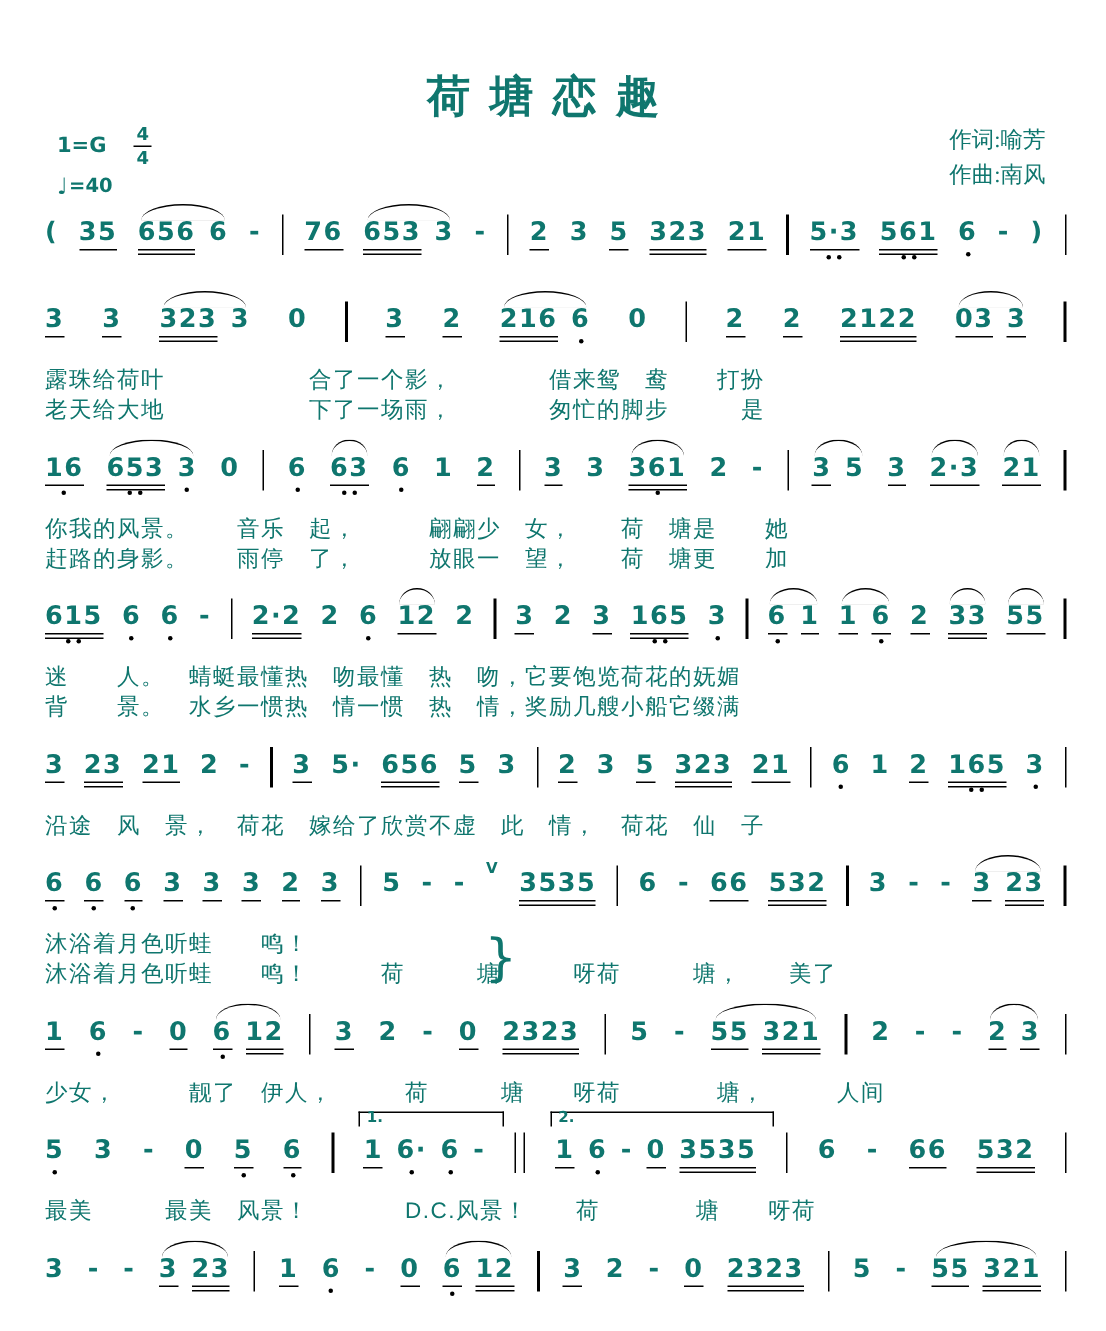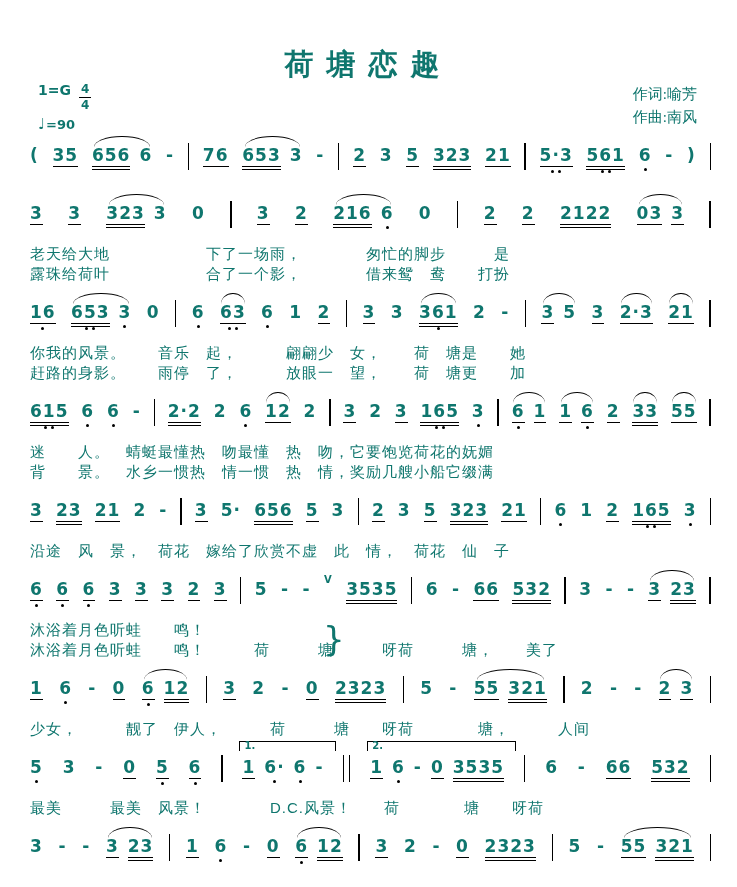--- a/index.html
+++ b/index.html
@@ -3,21 +3,21 @@
 <meta charset="utf-8">
 <style>
   html,body{margin:0;padding:0;background:#fff;}
   #page{position:relative;width:737px;height:887px;background:#ffffff;overflow:hidden;
         font-family:"DejaVu Sans","Liberation Sans",sans-serif;color:#0f766e;margin-top:37px;}
   
   #header{position:relative;height:96px;}
   #title{text-align:center;padding-top:8px;font-size:29px;font-weight:800;letter-spacing:13px;
          font-family:"DejaVu Serif","Liberation Serif",serif;}
   #keyblock{position:absolute;left:38px;top:46px;font-size:14px;font-weight:600;line-height:1;}
-  .keyrow{display:flex;gap:8px;}
+  .keyrow{display:flex;align-items:center;gap:18px;}
   .frac{display:inline-flex;flex-direction:column;align-items:center;font-size:12px;line-height:1.05;}
   .frac .fl{border-bottom:1px solid #000;padding:0 2px 1px 2px;}
   .frac .fb{padding-top:1px;}
   .temporow{margin-top:6px;font-size:13px;display:flex;align-items:center;}
   .temporow .note-glyph{font-size:15px;margin-right:1px;}
   #credits{position:absolute;right:40px;top:46px;text-align:right;font-size:15px;line-height:1.55;
            font-family:"Liberation Serif","DejaVu Serif",serif;}
   
   #score{padding:0 26px 0 30px;}
   .system{margin-bottom:6px;}
@@ -57,21 +57,21 @@
     <div id="keyblock">
       <div class="keyrow">
         <span>1=G</span>
         <span class="frac">
           <span class="fl">4</span>
           <span class="fb">4</span>
         </span>
       </div>
       <div class="temporow">
         <span class="note-glyph">♩</span>
-        <span>=90</span>
+        <span>=40</span>
       </div>
     </div>
     <div id="credits">
       <div>作词:喻芳</div>
       <div>作曲:南风</div>
     </div>
   </div>
   <div id="score">
       <div class="system">
         <div class="note-row">
@@ -299,22 +299,22 @@
             <span class="tok">
               <span class="digits u1">3</span>
               <span class="bdots"></span>
             </span>
           </span>
           <span class="unit">
             <span class="bar"></span>
           </span>
         </div>
         <div class="lyrics-wrap">
+          <div class="lyric-line">露珠给荷叶　　　　　　合了一个影，　　　　借来鸳　鸯　　打扮</div>
           <div class="lyric-line">老天给大地　　　　　　下了一场雨，　　　　匆忙的脚步　　　是</div>
-          <div class="lyric-line">露珠给荷叶　　　　　　合了一个影，　　　　借来鸳　鸯　　打扮</div>
         </div>
       </div>
       <div class="system">
         <div class="note-row">
           <span class="unit">
             <span class="tok">
               <span class="digits u1">16</span>
               <span class="bdots">
                 <i></i>
               </span>

